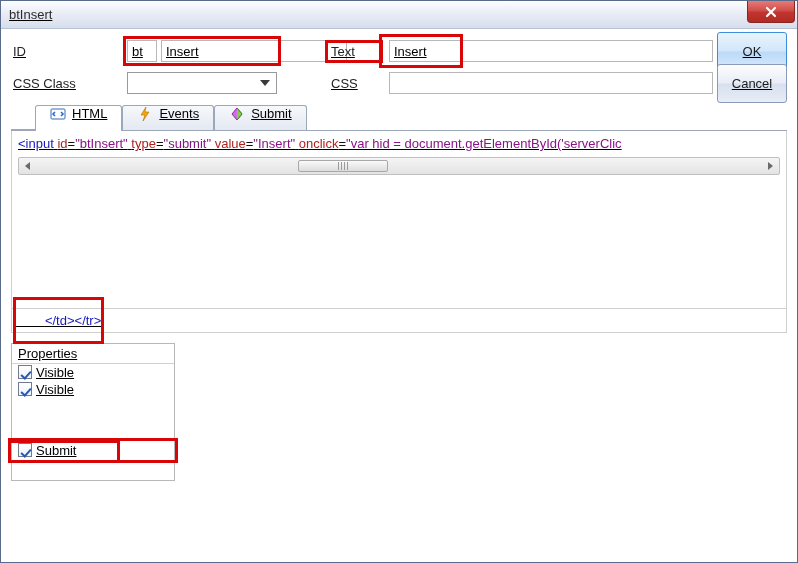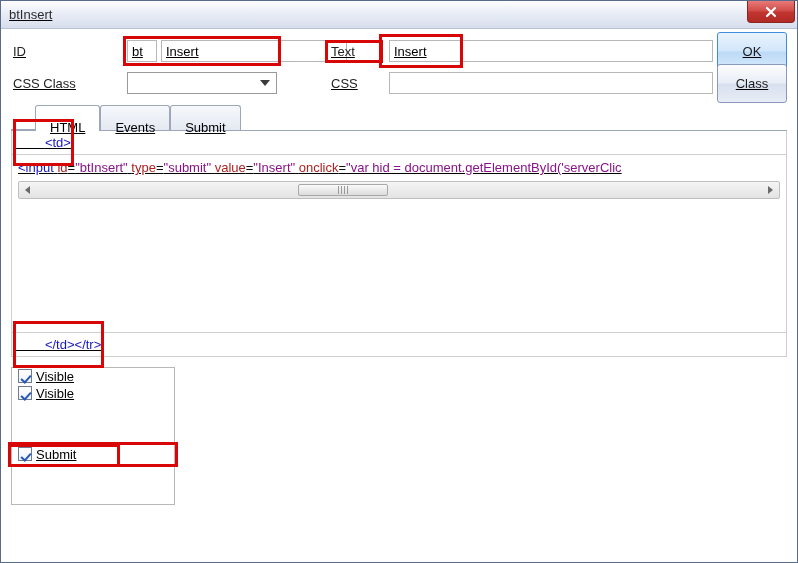--- a/index.html
+++ b/index.html
@@ -66,27 +66,26 @@
   .hl { position:relative; }
   .hl::before {
     content:""; position:absolute; inset:-4px -4px -4px -4px;
     border:3px solid #d80606; pointer-events:none;
   }
   .hl-tight::before { inset:-1px -3px -1px -3px; }
 
   
   .tabs { display:flex; border-bottom:1px solid #9da7ba; height:26px; margin-top:2px; }
   .tab {
-    display:flex; align-items:flex-end; gap:14px; padding:0 14px;
+    display:flex; align-items:flex-start; gap:6px; padding:0 14px;
     border:1px solid #9da7ba; border-bottom:none; margin-right:0;
     background:linear-gradient(#f6f8fb,#e4e9f2);
     position:relative; top:0; height:25px;
     border-top-left-radius:3px; border-top-right-radius:3px;
     cursor:pointer;
-    flex-direction:column;
   }
   .tab.active { background:#fff; height:26px; top:0; }
   .tab .ic { width:16px; height:16px; }
   .tab-spacer { flex:1; border-bottom:1px solid #9da7ba; margin-bottom:-1px; }
 
   
   .prefix-box {
     border:1px solid #cfcfcf; border-top:none; height:24px;
     display:flex; align-items:center; padding:0 4px; background:#fff;
     font-family:Consolas,monospace; font-size:14px;
@@ -180,21 +179,21 @@
 
       <span class="lbl">CSS Class</span>
       <span></span>
       <div class="combo" style="grid-column:3 / span 1;">
         <span style="flex:1"></span>
       </div>
       <span></span>
       <span class="lbl">CSS</span>
       <input class="small-input" value="" style="">
       <div class="button">
-        <span>Class</span>
+        <span>Cancel</span>
       </div>
     </div>
 
     <div class="tabs">
       <div style="width:24px;border-bottom:1px solid #9da7ba;"></div>
       <div class="tab active">
         <svg class="ic" viewBox="0 0 16 16">
           <rect x="1" y="3" width="14" height="10" rx="1" fill="#fff" stroke="#2f6cc3"></rect>
           <path d="M5 6 L3 8 L5 10 M11 6 L13 8 L11 10" stroke="#2f6cc3" stroke-width="1.6" fill="none"></path>
         </svg>
@@ -209,25 +208,20 @@
       <div class="tab">
         <svg class="ic" viewBox="0 0 16 16">
           <path d="M8 2 L13 8 L8 14 L3 8 Z" fill="#d46be0" stroke="#8a2aa0"></path>
           <path d="M8 2 L13 8 L8 14" fill="#7fd04a" stroke="#3f8a1e"></path>
         </svg>
         <span>Submit</span>
       </div>
       <div class="tab-spacer"></div>
     </div>
 
-    <div class="prefix-box">
-      <span class="hl hl-tight" style="position:relative;">
-        <span class="c-blue">&lt;td&gt;</span>
-      </span>
-    </div>
 
     <div class="code-box">
       <div class="code-line" id="code-line"><span class="c-blue">&lt;input</span><span class="c-black"> </span><span class="c-red">id</span><span class="c-black">=</span><span class="c-str">"btInsert"</span><span class="c-black"> </span><span class="c-red">type</span><span class="c-black">=</span><span class="c-str">"submit"</span><span class="c-black"> </span><span class="c-red">value</span><span class="c-black">=</span><span class="c-str">"Insert"</span><span class="c-black"> </span><span class="c-red">onclick</span><span class="c-black">=</span><span class="c-str">"var hid = document.getElementById('serverClic</span></div>
       <div class="code-scroll-row">
         <div class="scroll-arrow">
           <svg width="8" height="8" viewBox="0 0 8 8">
               <path d="M6 0 L1 4 L6 8 Z" fill="#6a6a6a"></path>
             </svg>
         </div>
         <div class="scroll-track">
@@ -243,20 +237,21 @@
       </div>
     </div>
 
     <div class="suffix-box">
       <span class="hl hl-tight" style="position:relative;">
         <span class="c-blue">&lt;/td&gt;&lt;/tr&gt;</span>
       </span>
     </div>
 
     <div class="props">
+      <div class="props-header">Properties</div>
       <div id="props-body">
           <div class="prop-row">
             <span class="check checked"></span>
             <span>Visible</span>
           </div>
           <div class="prop-row">
             <span class="check checked"></span>
             <span>Visible</span>
           </div>
           <div class="prop-row hl" style="position: relative; margin-top: 44px;">

